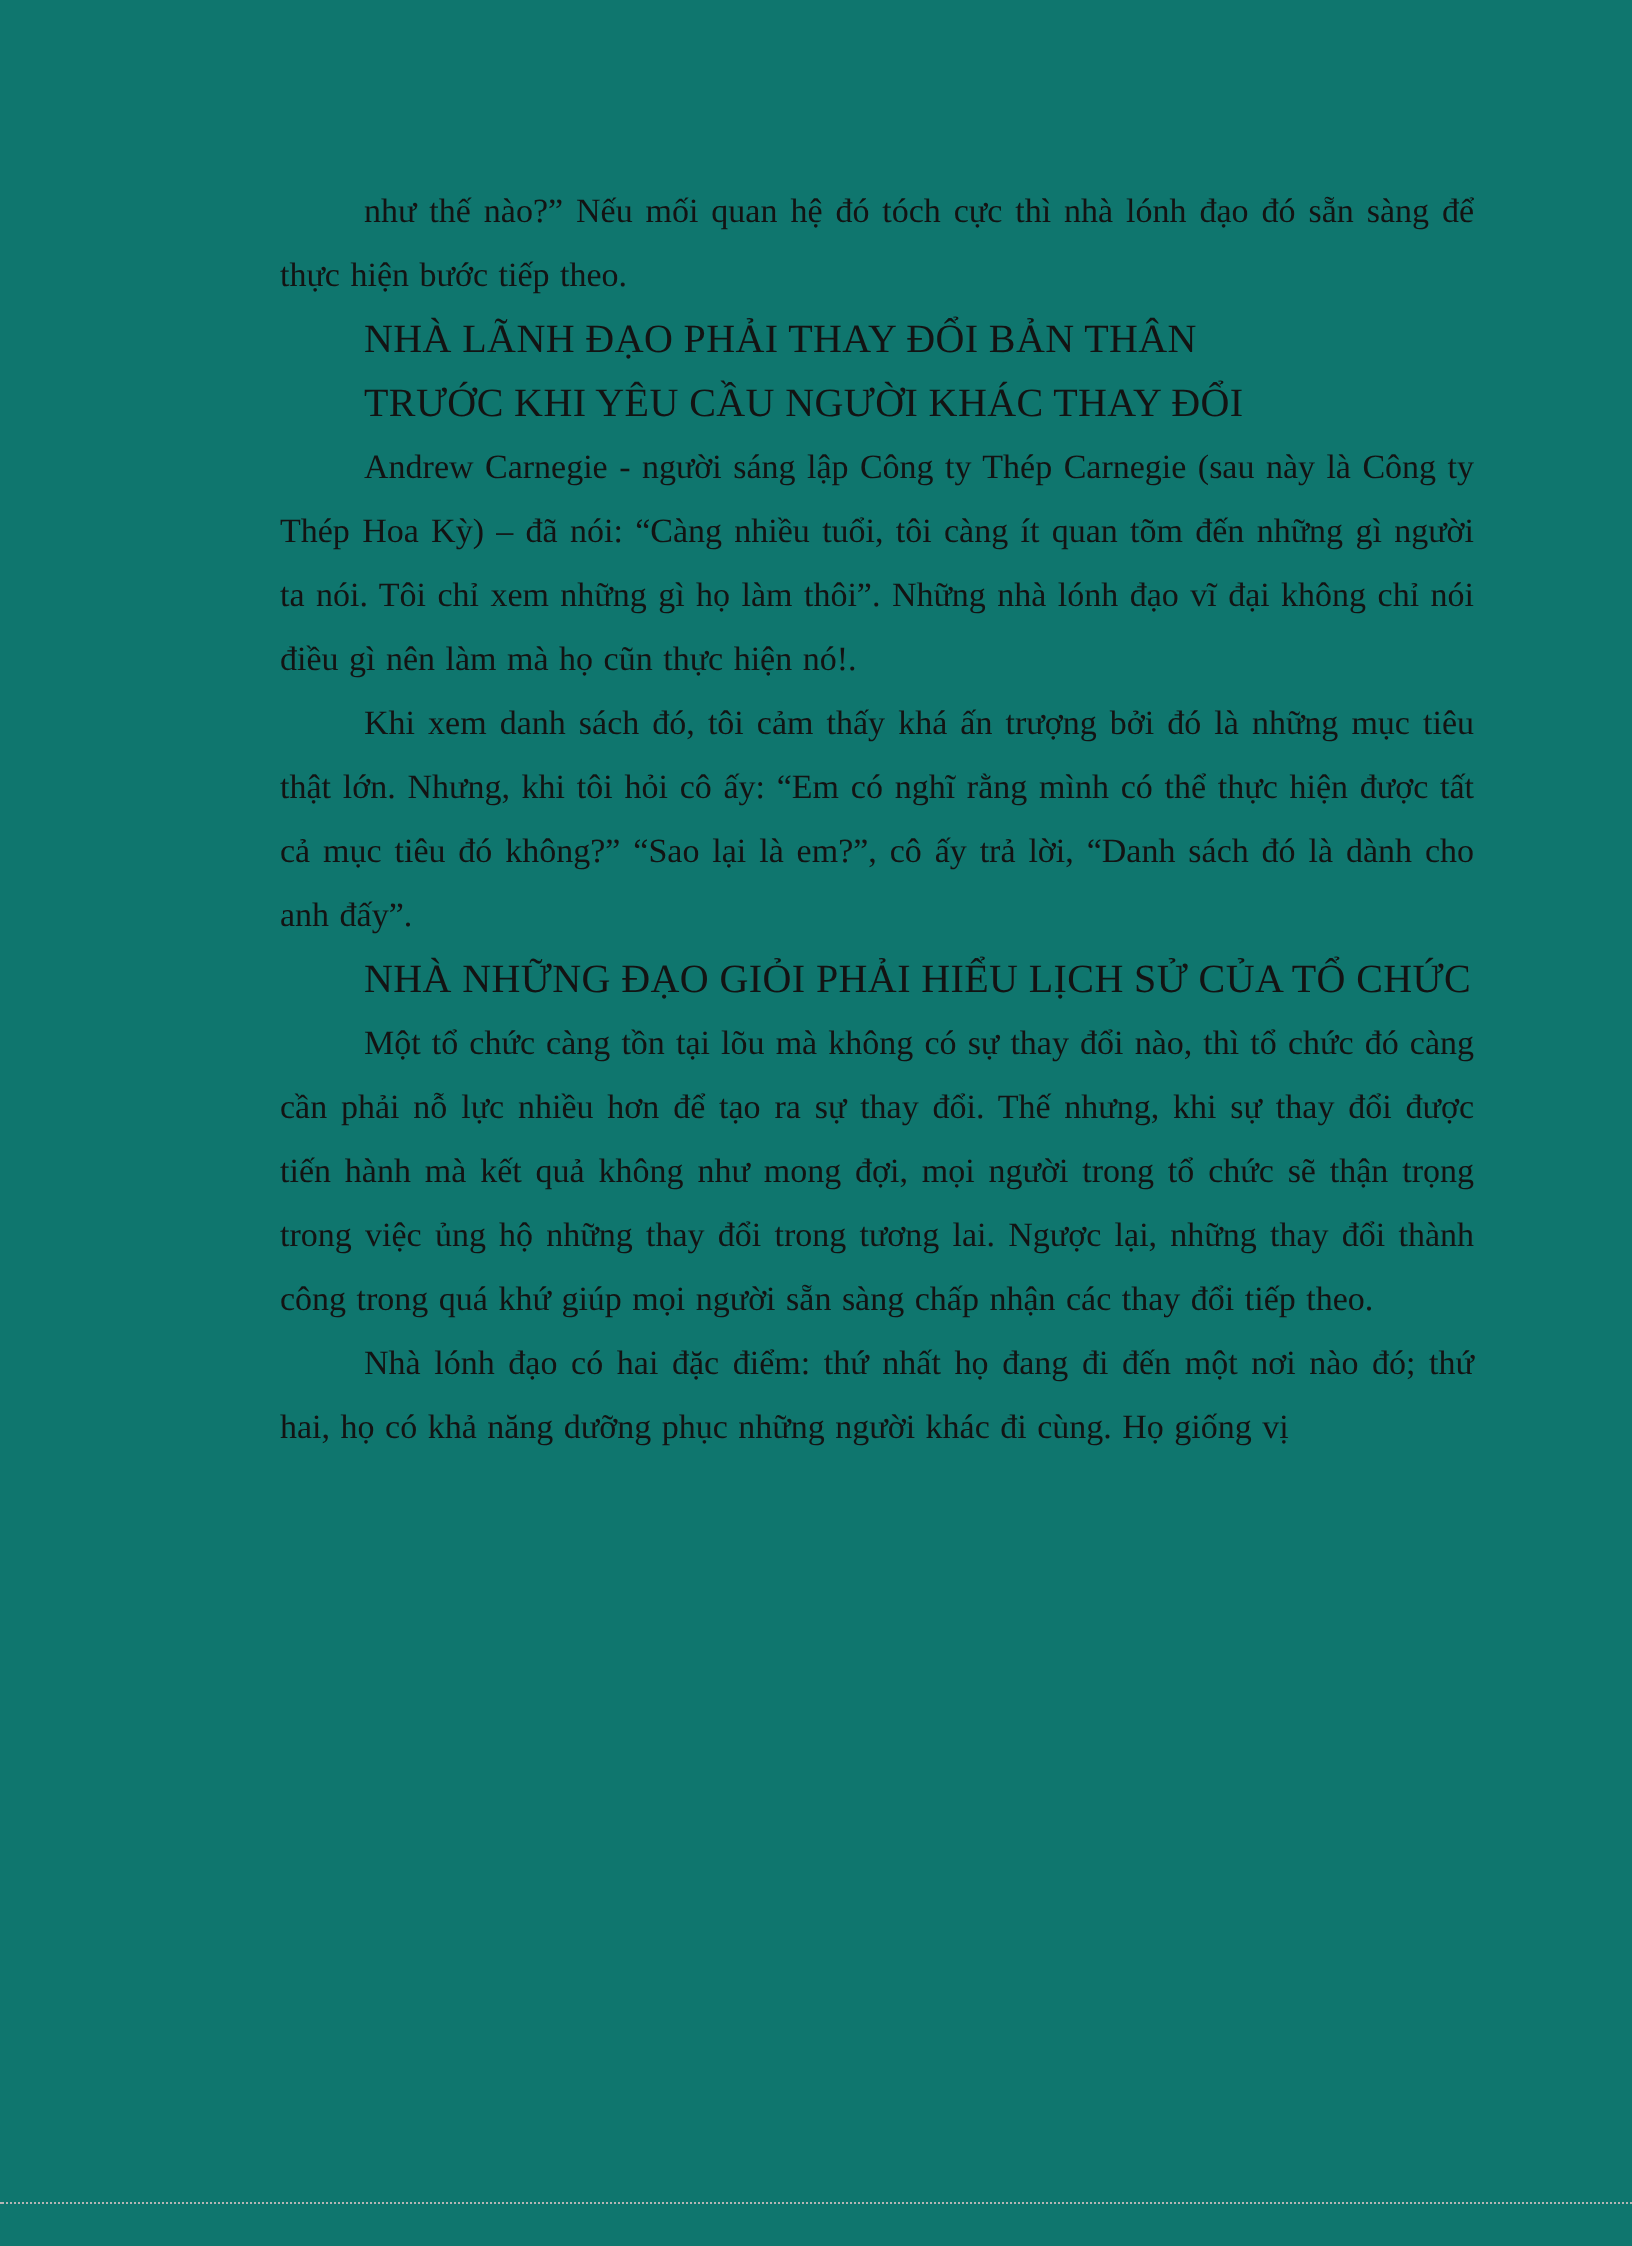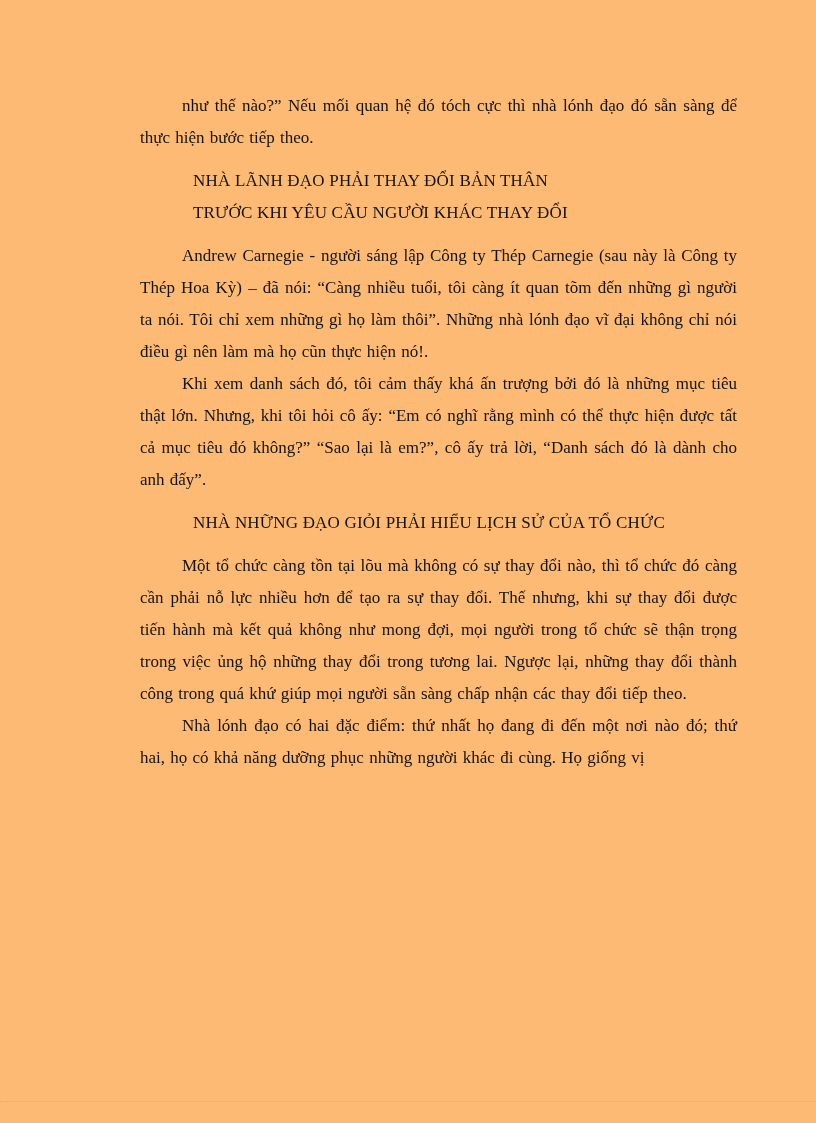--- a/index.html
+++ b/index.html
@@ -4,42 +4,42 @@
 <style>
   html, body {
     margin: 0;
     padding: 0;
     background: #ffffff;
   }
   .page {
     position: relative;
     width: 816px;
     height: 1123px;
-    background: #fdba74;
+    background: #0f766e;
     overflow: hidden;
     font-family: "Liberation Serif", "DejaVu Serif", serif;
     color: #131313;
   }
   .text-block {
     position: absolute;
     top: 90px;
     left: 140px;
     width: 597px;
   }
   .para {
     margin: 0;
     font-size: 17px;
     line-height: 32px;
     text-align: justify;
     text-indent: 42px;
     word-spacing: 1px;
   }
   .heading {
-    margin: 11px;
-    font-size: 17px;
+    margin: 0;
+    font-size: 20px;
     line-height: 32px;
     text-align: left;
     padding-left: 42px;
     text-indent: 0;
     white-space: pre-line;
     letter-spacing: 0.2px;
   }
   .page-bottom-divider {
     position: absolute;
     left: 0;

